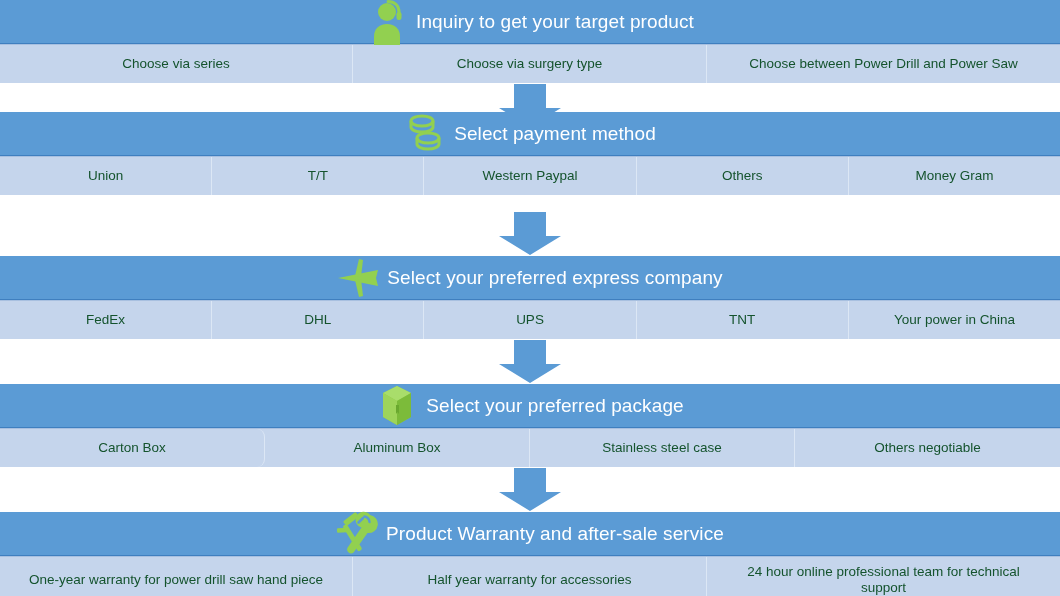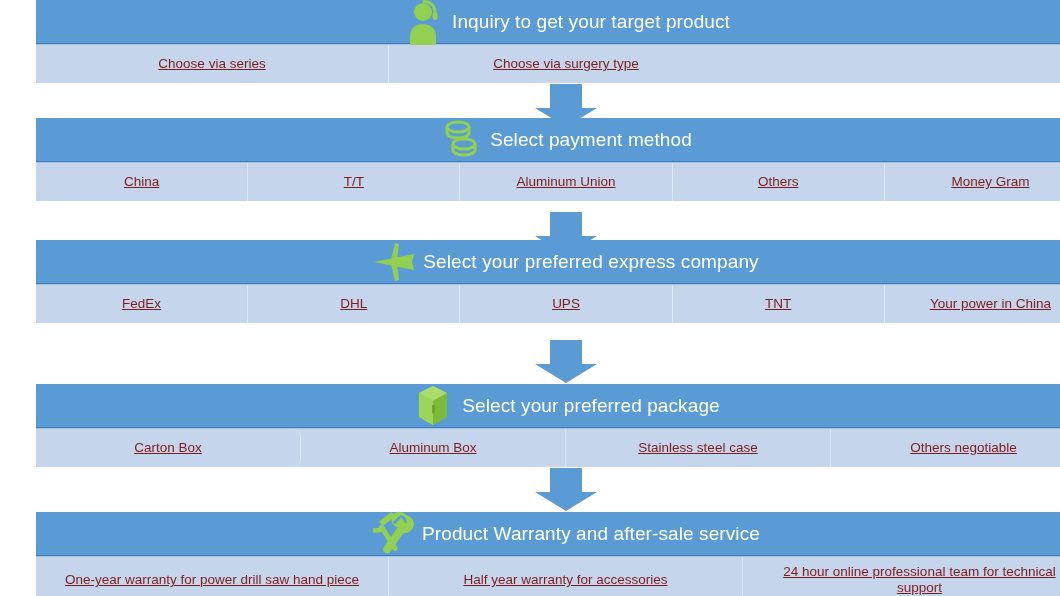--- a/index.html
+++ b/index.html
@@ -11,21 +11,20 @@
     height: 596px;
     background: #ffffff;
     font-family: "Liberation Sans", sans-serif;
     overflow: hidden;
   }
 
   .flow {
     position: relative;
     width: 892px;
     height: 596px;
-    margin-left: 36px;
   }
 
   
   .stage {
     position: absolute;
     left: 0;
     width: 1060px;
   }
 
   .stage-header {
@@ -68,28 +67,27 @@
     height: 38px;
     background: #c5d5ec;
     border-top: 1px solid #a8c0e0;
   }
 
   .opt {
     display: flex;
     align-items: center;
     justify-content: center;
     text-align: center;
-    color: #7f1d1d;
+    color: #14532d;
     font-size: 13.5px;
     line-height: 1.15;
     padding: 0 16px;
     box-sizing: border-box;
     border-right: 1px solid #dce7f5;
     min-width: 0;
-    text-decoration: underline;
   }
   .opt:last-child { border-right: none; }
 
   .stage-options.tall { height: 46px; }
   .stage-options.tall .opt { font-size: 13.5px; }
 
   
   .arrow {
     position: absolute;
     left: 497px;
@@ -111,57 +109,58 @@
           <path d="M20 25c-8 0-13 5.2-13 12.5V46h26v-8.5C33 30.2 28 25 20 25z" fill="#92d050"></path>
           <path d="M21 2.5c7 0 11 4.5 11 10.5v4" stroke="#92d050" stroke-width="3" fill="none" stroke-linecap="round"></path>
           <rect x="29.5" y="13" width="5" height="8" rx="2.2" fill="#92d050"></rect>
         </svg>
       </span>
       <span class="stage-title">Inquiry to get your target product</span>
     </div>
     <div class="stage-options">
       <div class="opt" style="flex:0 0 353px;">Choose via series</div>
       <div class="opt" style="flex:0 0 354px;">Choose via surgery type</div>
+      <div class="opt" style="flex:0 0 353px;">Choose  between Power Drill and Power Saw</div>
     </div>
   </div>
 
   <div class="arrow" style="top:84px;">
     <svg width="66" height="44" viewBox="0 0 66 44">
       <path d="M17 0 H49 V24 H64 L33 43 L2 24 H17 Z" fill="#5b9bd5"></path>
     </svg>
   </div>
 
-  <div class="stage" style="top:118px;">
+  <div class="stage" style="top:112px;">
     <div class="stage-header">
       <span class="stage-icon">
         <svg width="40" height="46" viewBox="0 0 40 46">
           <ellipse cx="17" cy="10" rx="11" ry="5" fill="none" stroke="#92d050" stroke-width="3"></ellipse>
           <path d="M6 10v6c0 2.8 4.9 5 11 5s11-2.2 11-5v-6" fill="none" stroke="#92d050" stroke-width="3"></path>
           <ellipse cx="23" cy="27" rx="11" ry="5" fill="none" stroke="#92d050" stroke-width="3"></ellipse>
           <path d="M12 27v6c0 2.8 4.9 5 11 5s11-2.2 11-5v-6" fill="none" stroke="#92d050" stroke-width="3"></path>
         </svg>
       </span>
       <span class="stage-title">Select payment method</span>
     </div>
     <div class="stage-options">
-      <div class="opt" style="flex:1 1 0;">China</div>
+      <div class="opt" style="flex:1 1 0;">Union</div>
       <div class="opt" style="flex:1 1 0;">T/T</div>
-      <div class="opt" style="flex:1 1 0;">Aluminum Union</div>
+      <div class="opt" style="flex:1 1 0;">Western Paypal</div>
       <div class="opt" style="flex:1 1 0;">Others</div>
       <div class="opt" style="flex:1 1 0;">Money Gram</div>
     </div>
   </div>
 
   <div class="arrow" style="top:212px;">
     <svg width="66" height="44" viewBox="0 0 66 44">
       <path d="M17 0 H49 V24 H64 L33 43 L2 24 H17 Z" fill="#5b9bd5"></path>
     </svg>
   </div>
 
-  <div class="stage" style="top:240px;">
+  <div class="stage" style="top:256px;">
     <div class="stage-header">
       <span class="stage-icon">
         <svg width="46" height="44" viewBox="0 0 46 44">
           <path d="M3 22 L43 14 L41 22 L43 30 Z" fill="#92d050"></path>
           <path d="M20 20 L24 3 L28 4 L26 21 Z" fill="#92d050"></path>
           <path d="M20 24 L24 41 L28 40 L26 23 Z" fill="#92d050"></path>
         </svg>
       </span>
       <span class="stage-title">Select your preferred express company</span>
     </div>

